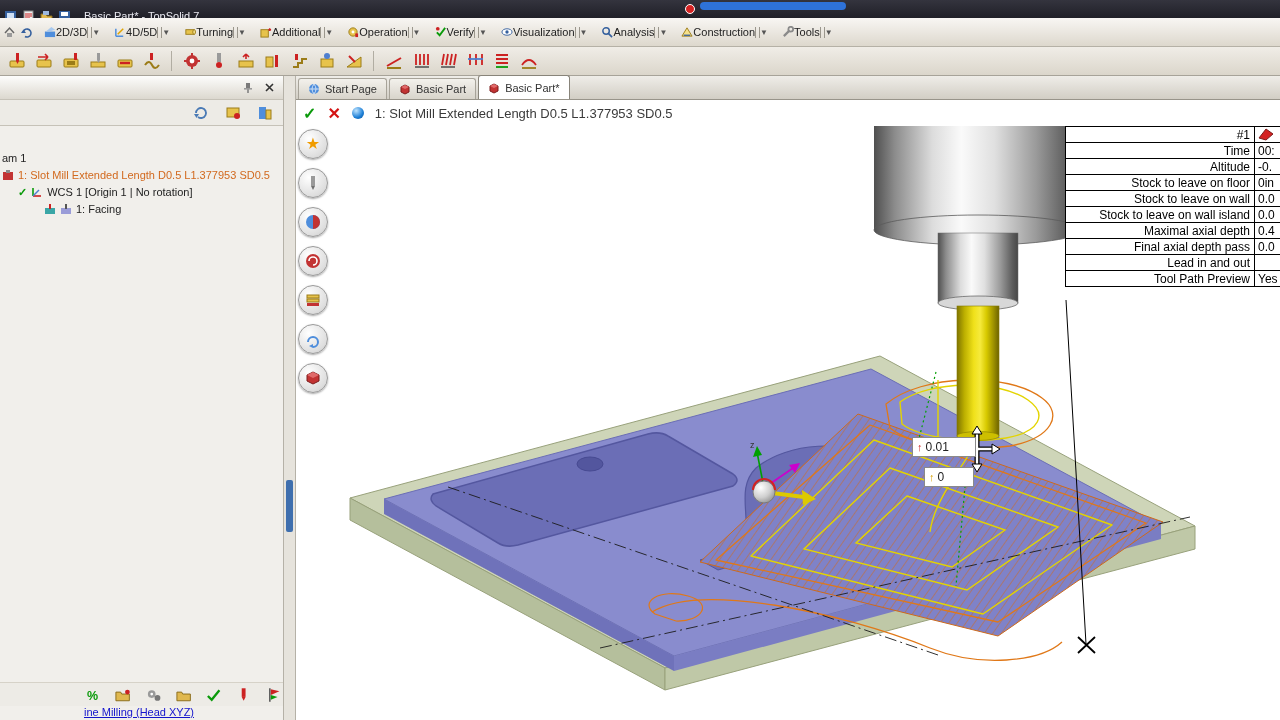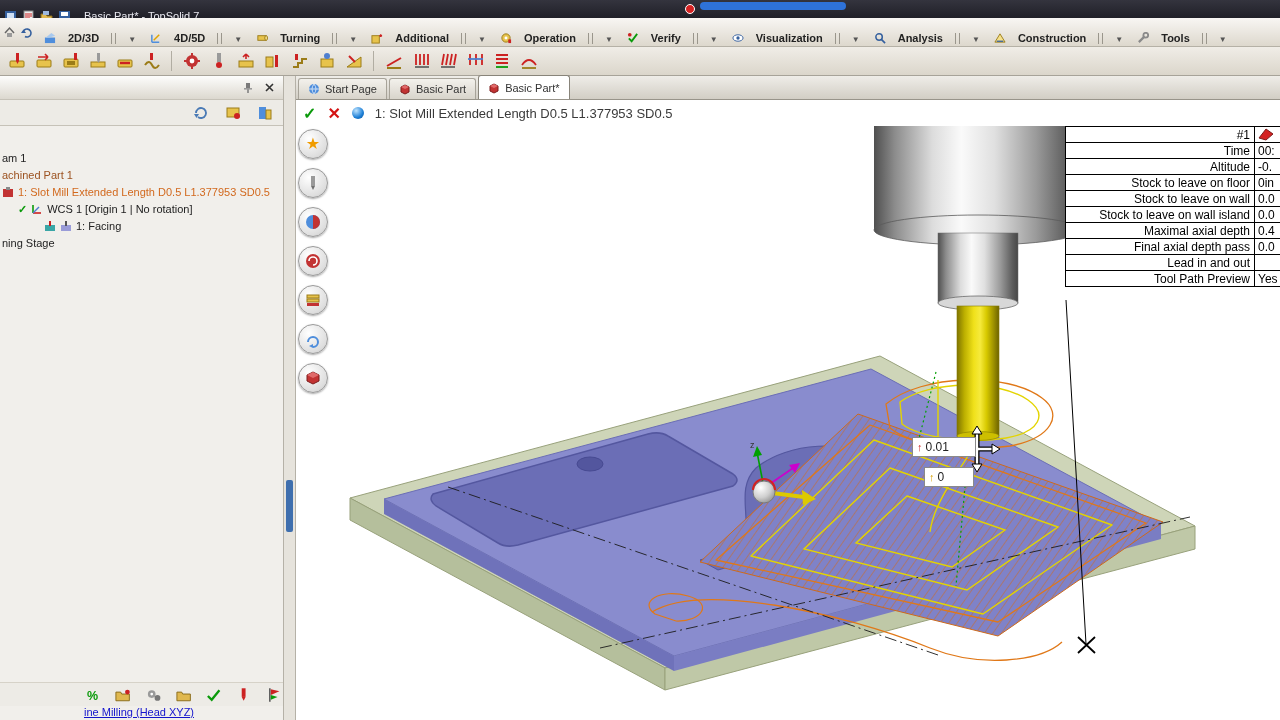--- a/index.html
+++ b/index.html
@@ -13,21 +13,21 @@
   .tb-ic { width:13px; height:13px; flex:0 0 auto; }
   .tb-title { color:#e9e9f0; font-size:11px; margin-left:8px; white-space:nowrap; }
   .tb-strip { position:absolute; left:700px; top:2px; width:146px; height:8px; background:#2e72d9; border-radius:4px; }
   .tb-red { position:absolute; left:684px; top:3px; width:12px; height:12px; }
 
   
   .menu-bar { position:absolute; top:18px; left:0; right:0; height:29px;
     background:linear-gradient(#f8f6f3,#ddd8cd); border-bottom:1px solid #b5b1a6;
     display:flex; align-items:center; padding:0 3px; font-size:11px; color:#222; }
   .mb-lead { display:flex; gap:4px; margin-right:4px; }
-  .menu-item { display:flex; align-items:flex-end; gap:12px; padding:0 7px; height:24px; cursor:default;font-weight:bold; }
+  .menu-item { display:flex; align-items:center; gap:0; padding:0 7px; height:24px; cursor:default; }
   .mi-bars { width:5px; height:11px; border-left:1px solid #9a968c; border-right:1px solid #9a968c; }
   .mi-arrow { font-size:8px; color:#555; }
 
   
   .toolbar { position:absolute; top:47px; left:0; right:0; height:29px;
     background:linear-gradient(#f0ede7,#dbd6cb); border-bottom:1px solid #a7a399;
     display:flex; align-items:center; gap:2px; padding:0 4px; }
   .ti { width:25px; height:25px; display:flex; align-items:center; justify-content:center; border-radius:2px; }
   .tsep { width:1px; height:20px; background:#b1ada2; margin:0 5px; }
 
@@ -373,23 +373,20 @@
       <svg width="16" height="16" viewBox="0 0 16 16">
           <rect x="2" y="2" width="7" height="12" fill="#4f8edc"></rect>
           <rect x="9" y="5" width="5" height="9" fill="#e7c34c" stroke="#9b7c18"></rect>
         </svg>
     </div>
 
     <div class="tree">
       <div class="tree-row" style="padding-left:2px">
         <span>am 1</span>
       </div>
-      <div class="tree-row t-brown" style="padding-left:2px">
-        <span>achined Part 1</span>
-      </div>
       <div class="tree-row t-orange" style="padding-left:2px">
         <svg class="tree-ic" viewBox="0 0 12 12">
             <rect x="1" y="3" width="10" height="8" fill="#c23333"></rect>
             <rect x="4" y="1" width="4" height="3" fill="#8a8a8a"></rect>
           </svg>
         <span>1: Slot Mill Extended Length D0.5 L1.377953 SD0.5</span>
       </div>
       <div class="tree-row" style="padding-left:18px">
         <span class="tcheck">✓</span>
         <svg class="tree-ic" viewBox="0 0 12 12">
@@ -402,23 +399,20 @@
       <div class="tree-row" style="padding-left:44px">
         <svg class="tree-ic" viewBox="0 0 12 12">
             <rect x="1" y="5" width="10" height="6" fill="#3aa6a6"></rect>
             <rect x="5" y="1" width="2" height="5" fill="#c22"></rect>
           </svg>
         <svg class="tree-ic" viewBox="0 0 12 12">
             <rect x="1" y="5" width="10" height="6" fill="#9a9cd8"></rect>
             <rect x="5" y="1" width="2" height="5" fill="#555"></rect>
           </svg>
         <span>1: Facing</span>
-      </div>
-      <div class="tree-row" style="padding-left:2px">
-        <span>ning Stage</span>
       </div>
     </div>
 
     <div class="panel-bottom">
       <svg class="pb-ic" viewBox="0 0 18 18">
           <text x="3" y="14" font-size="13" fill="#0a9a0a" font-weight="bold">%</text>
         </svg>
       <svg class="pb-ic" viewBox="0 0 18 18">
           <path d="M2,6 h5 l1,2 h8 v7 h-14 Z" fill="#e0b84f" stroke="#8a6d1c"></path>
           <circle cx="14" cy="6" r="2.5" fill="#c22"></circle>

